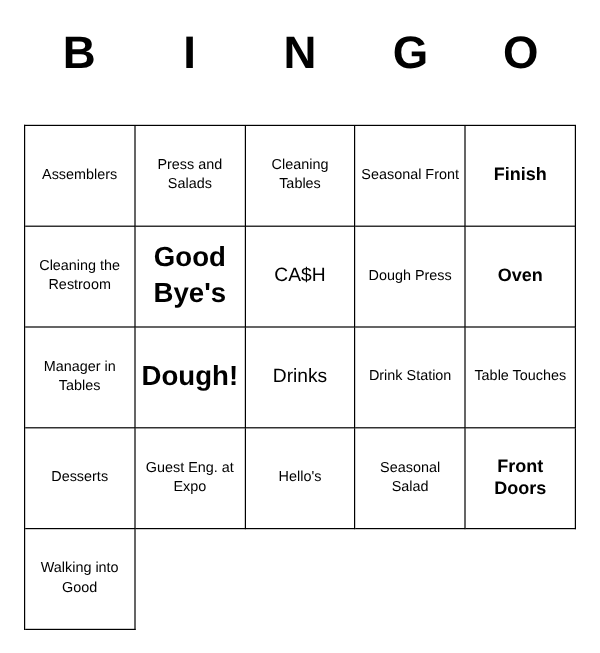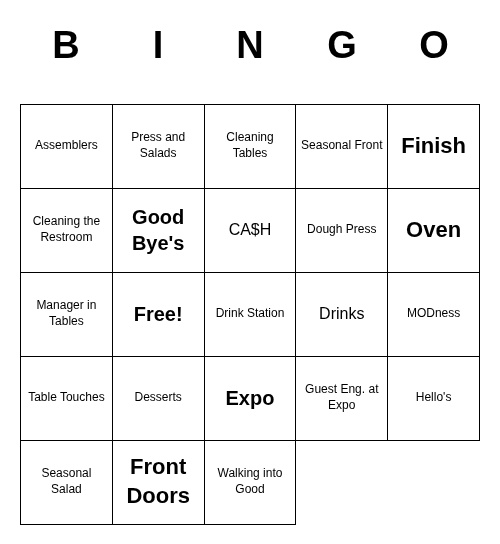--- a/index.html
+++ b/index.html
@@ -42,25 +42,25 @@
       align-items: center;
       justify-content: center;
       text-align: center;
       padding: 4px;
     }
     .bingo-cell-text {
       font-size: 12px;
       line-height: 1.3;
     }
     .bingo-cell-text.large {
-      font-size: 22px;
+      font-size: 15px;
       font-weight: bold;
     }
     .bingo-cell-text.xlarge {
-      font-size: 20px;
+      font-size: 23px;
       font-weight: bold;
     }
     .bingo-cell-text.medium {
       font-size: 16px;
       font-weight: normal;
     }
   </style>
 </head>
 <body>
 
@@ -100,39 +100,33 @@
       <div class="bingo-cell">
         <span class="bingo-cell-text">Dough Press</span>
       </div>
       <div class="bingo-cell">
         <span class="bingo-cell-text large">Oven</span>
       </div>
       <div class="bingo-cell">
         <span class="bingo-cell-text">Manager in Tables</span>
       </div>
       <div class="bingo-cell">
-        <span class="bingo-cell-text xlarge">Free!</span>
-      </div>
-      <div class="bingo-cell">
-        <span class="bingo-cell-text">Drink Station</span>
+        <span class="bingo-cell-text xlarge">Dough!</span>
       </div>
       <div class="bingo-cell">
         <span class="bingo-cell-text medium">Drinks</span>
       </div>
       <div class="bingo-cell">
-        <span class="bingo-cell-text">MODness</span>
+        <span class="bingo-cell-text">Drink Station</span>
       </div>
       <div class="bingo-cell">
         <span class="bingo-cell-text">Table Touches</span>
       </div>
       <div class="bingo-cell">
         <span class="bingo-cell-text">Desserts</span>
-      </div>
-      <div class="bingo-cell">
-        <span class="bingo-cell-text xlarge">Expo</span>
       </div>
       <div class="bingo-cell">
         <span class="bingo-cell-text">Guest Eng. at Expo</span>
       </div>
       <div class="bingo-cell">
         <span class="bingo-cell-text">Hello's</span>
       </div>
       <div class="bingo-cell">
         <span class="bingo-cell-text">Seasonal Salad</span>
       </div>

